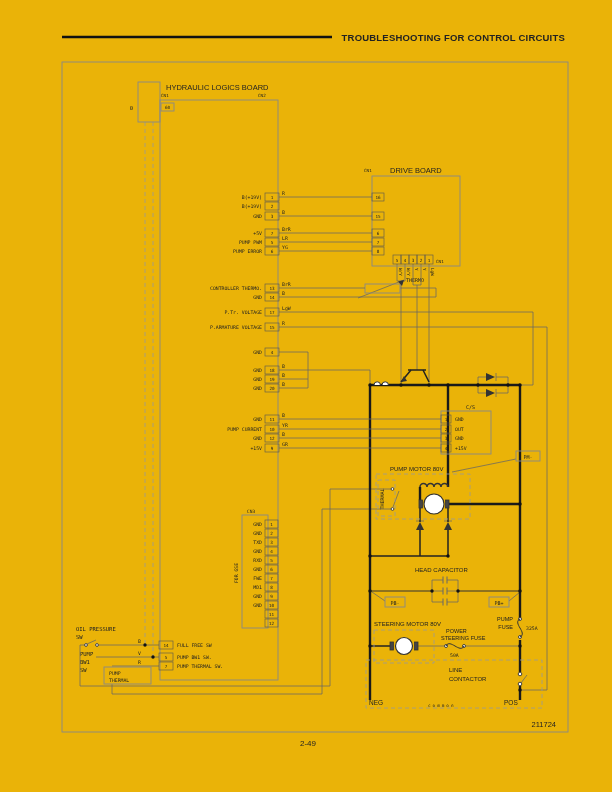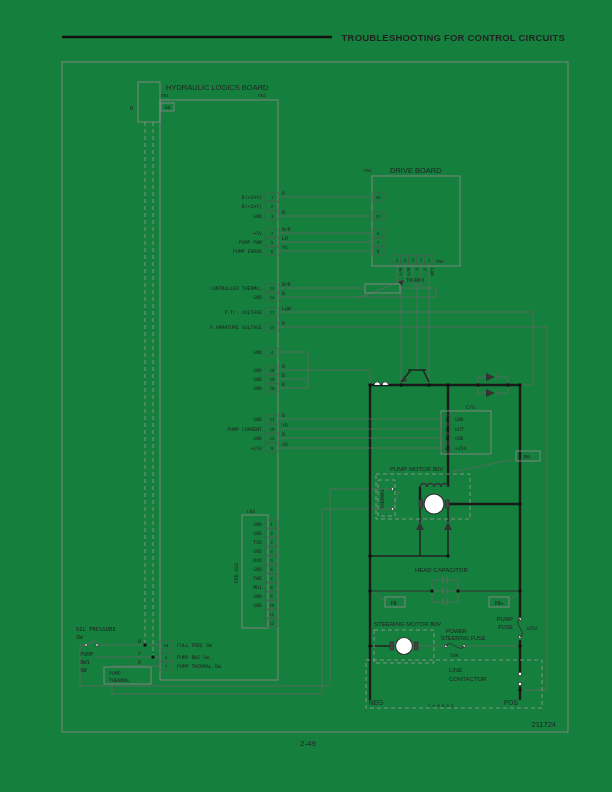--- a/index.html
+++ b/index.html
@@ -1,16 +1,16 @@
 <!DOCTYPE html>
 <html><head>
 <meta charset="utf-8">
 <style>
   html,body{margin:0;padding:0;background:#fff;}
-  .page{position:relative;width:612px;height:792px;background:#15803d;}
+  .page{position:relative;width:612px;height:792px;background:#eab308;}
   svg text{fill:#222;}
   .mono{font-family:"DejaVu Sans Mono",monospace;}
   .sans{font-family:"Liberation Sans",sans-serif;}
   .hdr{font-weight:bold;}
 </style>
 </head>
 <body>
 
 <div class="page">
 <svg id="schem" width="612" height="792" viewBox="0 0 612 792" xmlns="http://www.w3.org/2000/svg">

